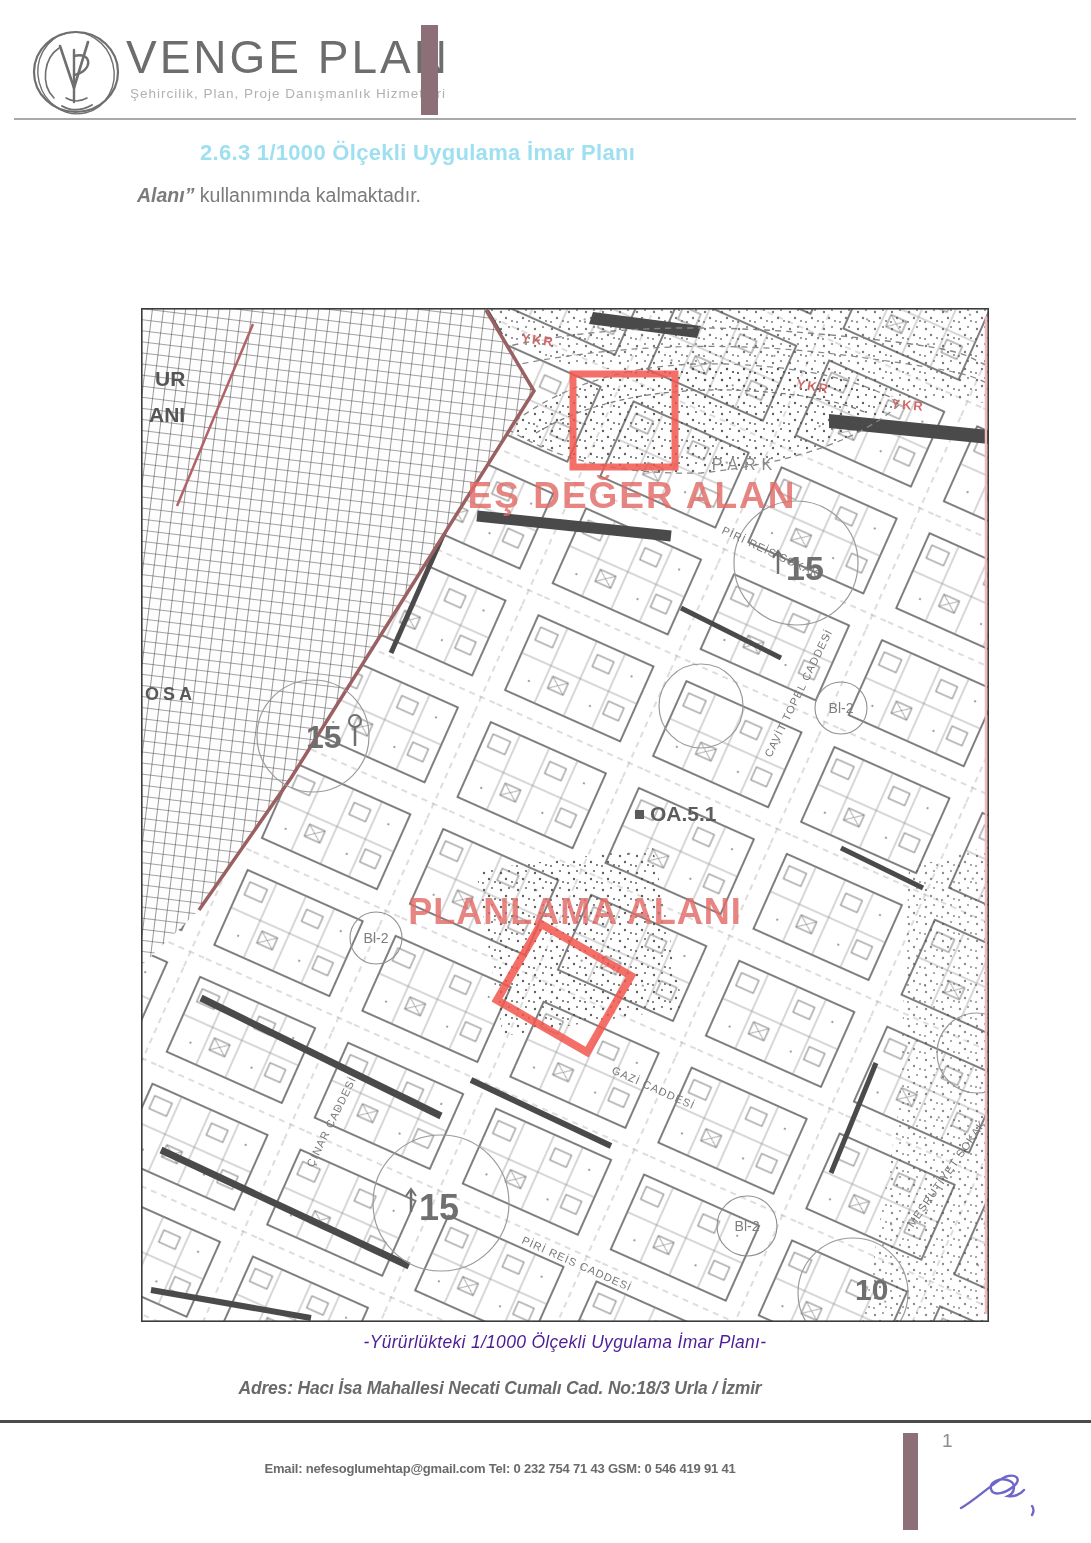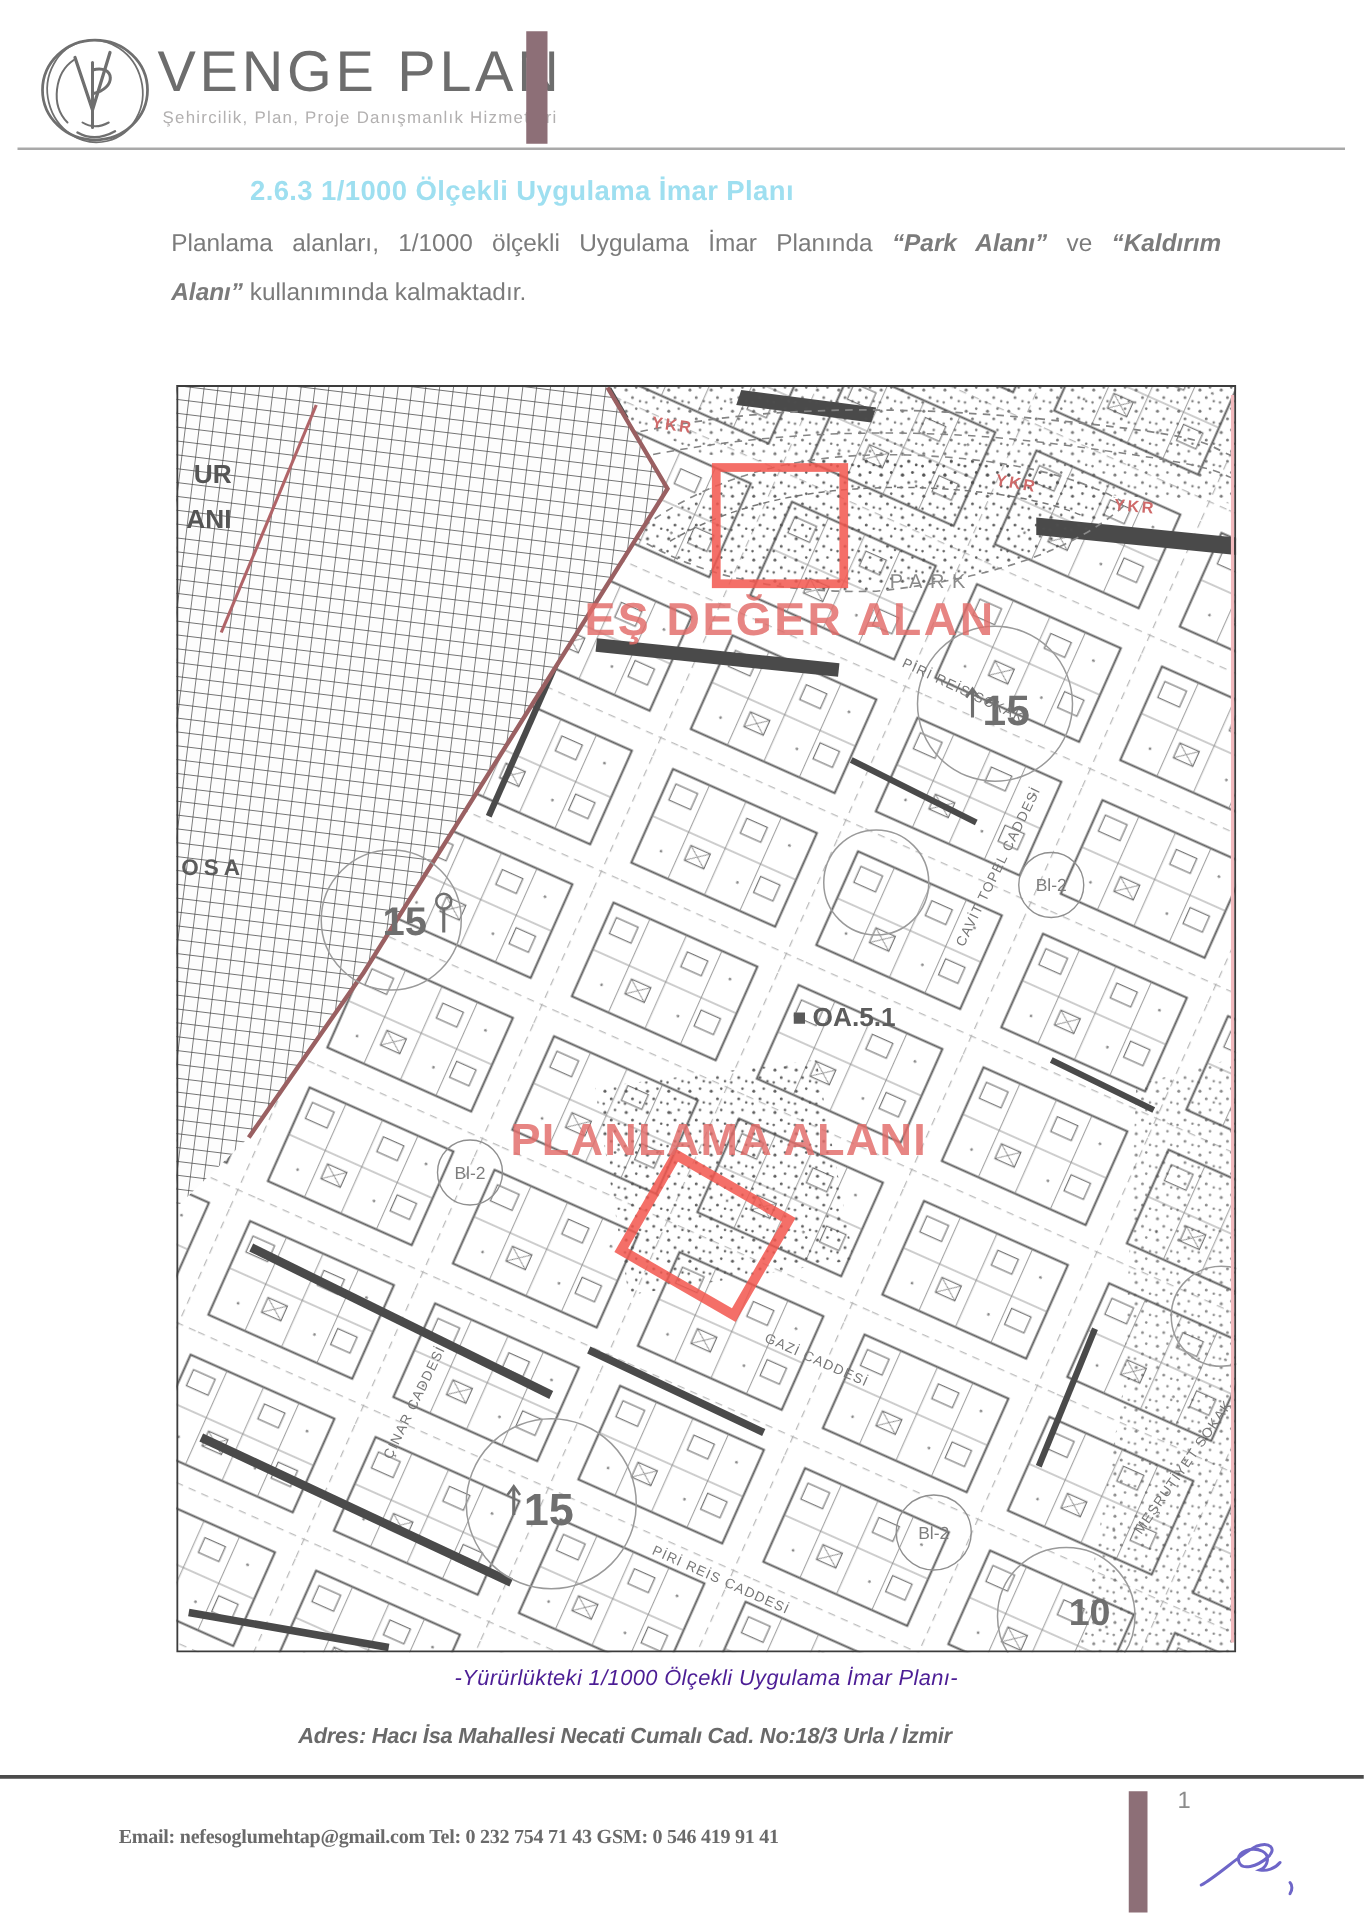--- a/index.html
+++ b/index.html
@@ -15,21 +15,21 @@
   .para{left:137px;top:176px;width:840px;font-size:19.5px;line-height:39px;color:#7b7b7b;}
   .para .jline{text-align:justify;text-align-last:justify;}
   .para .ind{text-indent:66px;}
   .bi{font-weight:bold;font-style:italic;}
   
   .map-wrap{left:141px;top:308px;width:848px;height:1014px;}
   .caption{left:141px;top:1332px;width:848px;text-align:center;font-size:17.5px;font-style:italic;color:#4c1d95;letter-spacing:.3px;}
   
   .footer-rule{left:0;top:1420px;width:1091px;height:2.5px;background:#4b4b4b;}
   .addr{left:95px;top:1378px;width:810px;text-align:center;font-size:17.5px;font-weight:bold;color:#6a6a6a;letter-spacing:-.2px;font-style:italic;}
-  .contact{left:95px;top:1461px;width:810px;font-size:16px;font-weight:bold;color:#6a6a6a;letter-spacing:-.2px;font-family:Liberation Serif, serif;}
+  .contact{left:95px;top:1461px;width:810px;text-align:center;font-size:13px;font-weight:bold;color:#6a6a6a;letter-spacing:-.2px;}
   .footer-bar{left:903px;top:1433px;width:15px;height:97px;background:#8d6f77;}
   .pageno{left:942px;top:1430px;font-size:19px;color:#8c8c8c;}
 </style>
 </head>
 <body>
 
 <svg class="abs" style="left:26px;top:22px" width="100" height="104" viewBox="0 0 100 104">
   <g fill="none" stroke="#6f6f6f" stroke-linecap="round">
     <ellipse cx="50" cy="50" rx="42" ry="40" stroke-width="2.2"></ellipse>
     <ellipse cx="50" cy="51" rx="38" ry="41" stroke-width="1.4" transform="rotate(-14 50 51)"></ellipse>
@@ -42,21 +42,20 @@
   </g>
 </svg>
 <div class="abs brand">VENGE PLAN</div>
 <div class="abs tagline">Şehircilik, Plan, Proje Danışmanlık Hizmetleri</div>
 <div class="abs accent-bar"></div>
 <div class="abs header-rule"></div>
 
 <div class="abs heading">2.6.3 1/1000 Ölçekli Uygulama İmar Planı</div>
 
 <div class="abs para">
-  <div class="jline"><span>Planlama alanları, 1/1000 ölçekli Uygulama İmar Planında </span><span class="bi">“Park Alanı”</span><span> ve </span><span class="bi">“Kaldırım</span></div>
   <div><span class="bi">Alanı”</span><span> kullanımında kalmaktadır.</span></div>
 </div>
 
 <svg class="abs map-wrap" viewBox="0 0 848 1014" style="font-family:'Liberation Sans',sans-serif">
   <defs>
     <clipPath id="mapclip">
         <rect x="0" y="0" width="848" height="1014"></rect>
       </clipPath>
     <pattern id="blocks" width="162" height="117" patternUnits="userSpaceOnUse" patternTransform="rotate(24)">
       <rect x="2" y="2" width="126" height="82" fill="#ffffff" stroke="#5f5f5f" stroke-width="1.6"></rect>

